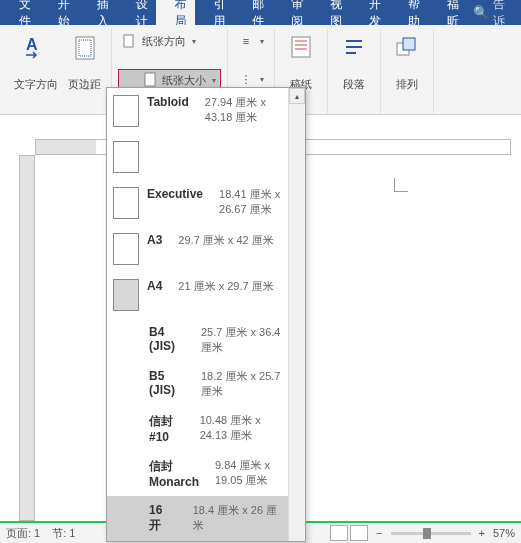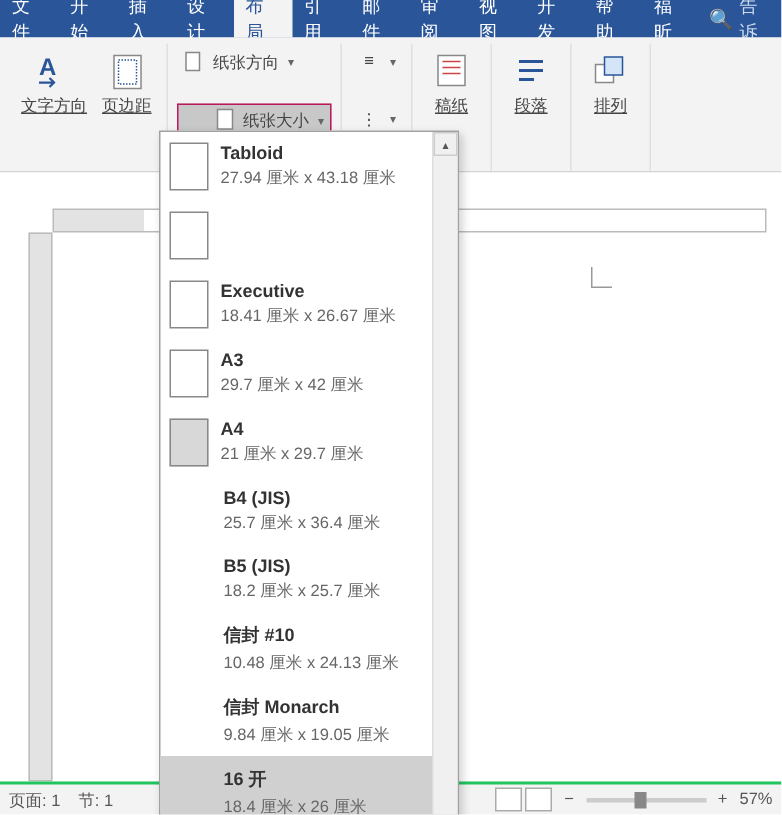--- a/index.html
+++ b/index.html
@@ -1,47 +1,47 @@
 <!DOCTYPE html>
 <html><head>
 <meta charset="utf-8">
 <style>
   * { box-sizing: border-box; margin: 0; padding: 0; }
   body { font-family: "Microsoft YaHei", "Segoe UI", sans-serif; font-size: 12px; background: #fff; width: 521px; height: 543px; overflow: hidden; position: relative; }
   
   
   .menubar { background: #2a5699; color: #fff; display: flex; height: 25px; align-items: stretch; }
-  .menu-item { padding: 4px 8px; font-size: 12px; cursor: pointer; display: flex; align-items: center; }
+  .menu-item { padding: 4px 8px; font-size: 12px; cursor: pointer; display: flex; align-items: center; text-align: right; }
   .menu-item.active { background: #f3f3f3; color: #2a5699; }
   .tellme { display: flex; align-items: center; padding: 0 6px; color: #cdd9ed; }
   .tellme-icon { margin-right: 4px; font-size: 13px; }
   
   
   .ribbon { background: #f3f3f3; border-bottom: 1px solid #d4d4d4; height: 90px; display: flex; padding: 4px 0 0 4px; position: relative; }
   .group { display: flex; flex-direction: column; align-items: center; padding: 0 6px; border-right: 1px solid #e0e0e0; }
   .group-controls { display: flex; gap: 2px; flex: 1; }
   .group-label { font-size: 11px; color: #666; padding: 2px 0 4px; }
   .big-btn { display: flex; flex-direction: column; align-items: center; padding: 2px 4px; cursor: pointer; }
   .big-btn .icon { width: 32px; height: 32px; display: flex; align-items: center; justify-content: center; }
-  .big-btn-label { font-size: 11px; color: #444; text-align: center; line-height: 1.2; margin-top: 2px; text-decoration: underline; }
+  .big-btn-label { font-size: 11px; color: #444; text-align: center; line-height: 1.2; margin-top: 15px; }
   .stacked { display: flex; flex-direction: column; gap: 18px; padding-top: 2px; }
   .small-btn { display: flex; align-items: center; padding: 2px 4px; cursor: pointer; font-size: 11px; color: #444; gap: 4px; }
   .small-btn .s-icon { width: 16px; height: 16px; display: inline-flex; align-items: center; justify-content: center; }
   .small-btn.highlighted { background: #c8c8c8; border: 1px solid #be185d; padding-left: 23px; }
   .dd-arrow { font-size: 8px; color: #666; margin-left: 2px; }
   
   
   .dropdown { position: absolute; left: 106px; top: 87px; width: 200px; background: #fff; border: 1px solid #a0a0a0; box-shadow: 2px 2px 6px rgba(0,0,0,0.2); z-index: 100; }
   .dropdown-scroll { position: absolute; right: 0; top: 0; bottom: 0; width: 17px; background: #f0f0f0; border-left: 1px solid #ddd; }
   .scroll-up { position: absolute; top: 0; width: 100%; height: 16px; background: #f0f0f0; display: flex; align-items: center; justify-content: center; font-size: 8px; color: #555; border: 1px solid #ccc; }
   .dd-item { display: flex; align-items: flex-start; padding: 7px 20px 7px 6px; gap: 8px; cursor: pointer; }
   .dd-item.selected { background: #d0d0d0; }
   .page-thumb { width: 26px; height: 32px; border: 1px solid #888; background: #fff; flex-shrink: 0; }
   .page-thumb.shaded { background: #d8d8d8; }
-  .dd-text { display: flex; flex-direction: column; gap: 2px; }
+  .dd-text { display: flex; flex-direction: row; gap: 16px; }
   .dd-title { font-size: 12px; color: #333; font-weight: bold; }
   .dd-dims { font-size: 11px; color: #666; }
   .dd-item.no-thumb { padding-left: 42px; }
   
   
   .doc-area { position: absolute; top: 115px; left: 0; right: 0; bottom: 22px; background: #fff; }
   .ruler-top { position: absolute; top: 24px; left: 35px; right: 10px; height: 16px; background: #fff; border: 1px solid #bbb; }
   .ruler-shade-l { position: absolute; left: 0; top: 0; bottom: 0; width: 60px; background: #e3e3e3; }
   .ruler-left { position: absolute; top: 40px; left: 19px; bottom: 0; width: 16px; background: #e3e3e3; border: 1px solid #bbb; }
   .page { position: absolute; top: 45px; left: 38px; right: 13px; bottom: 0; background: #fff; }

